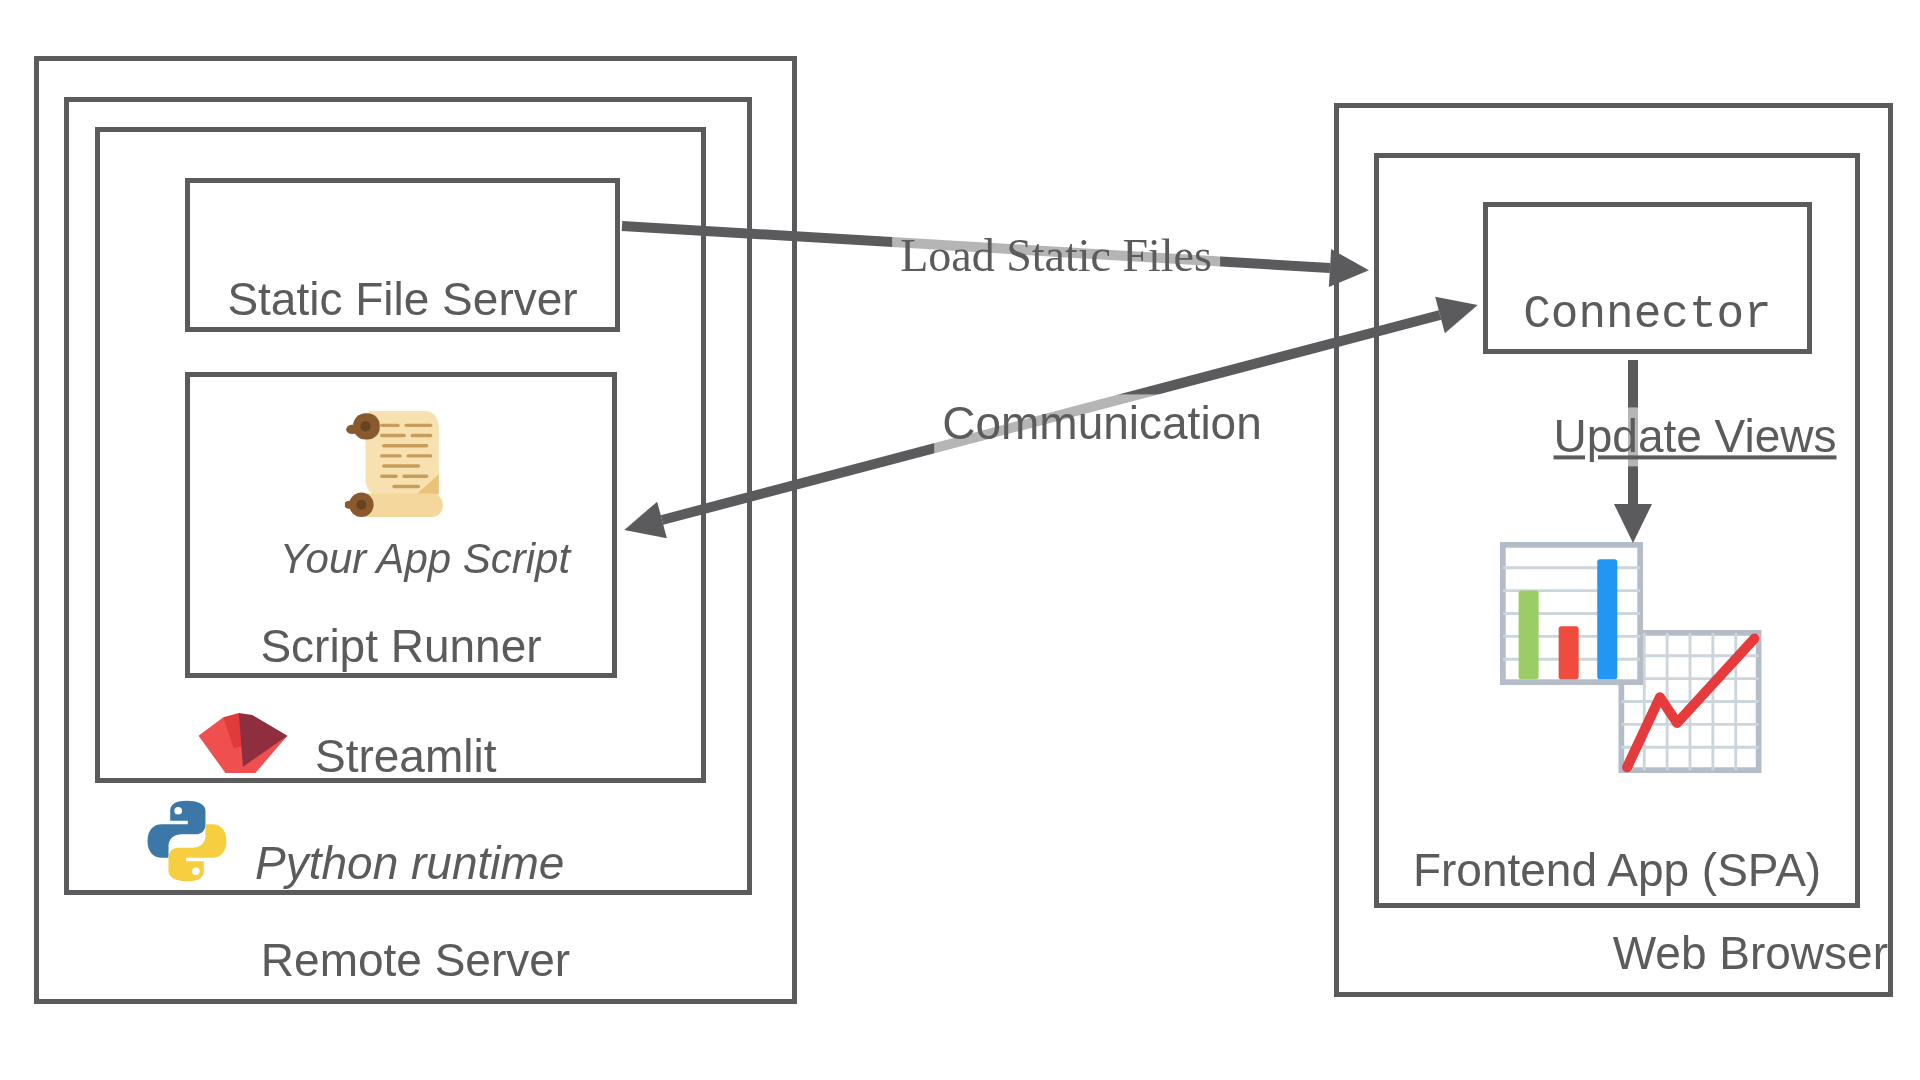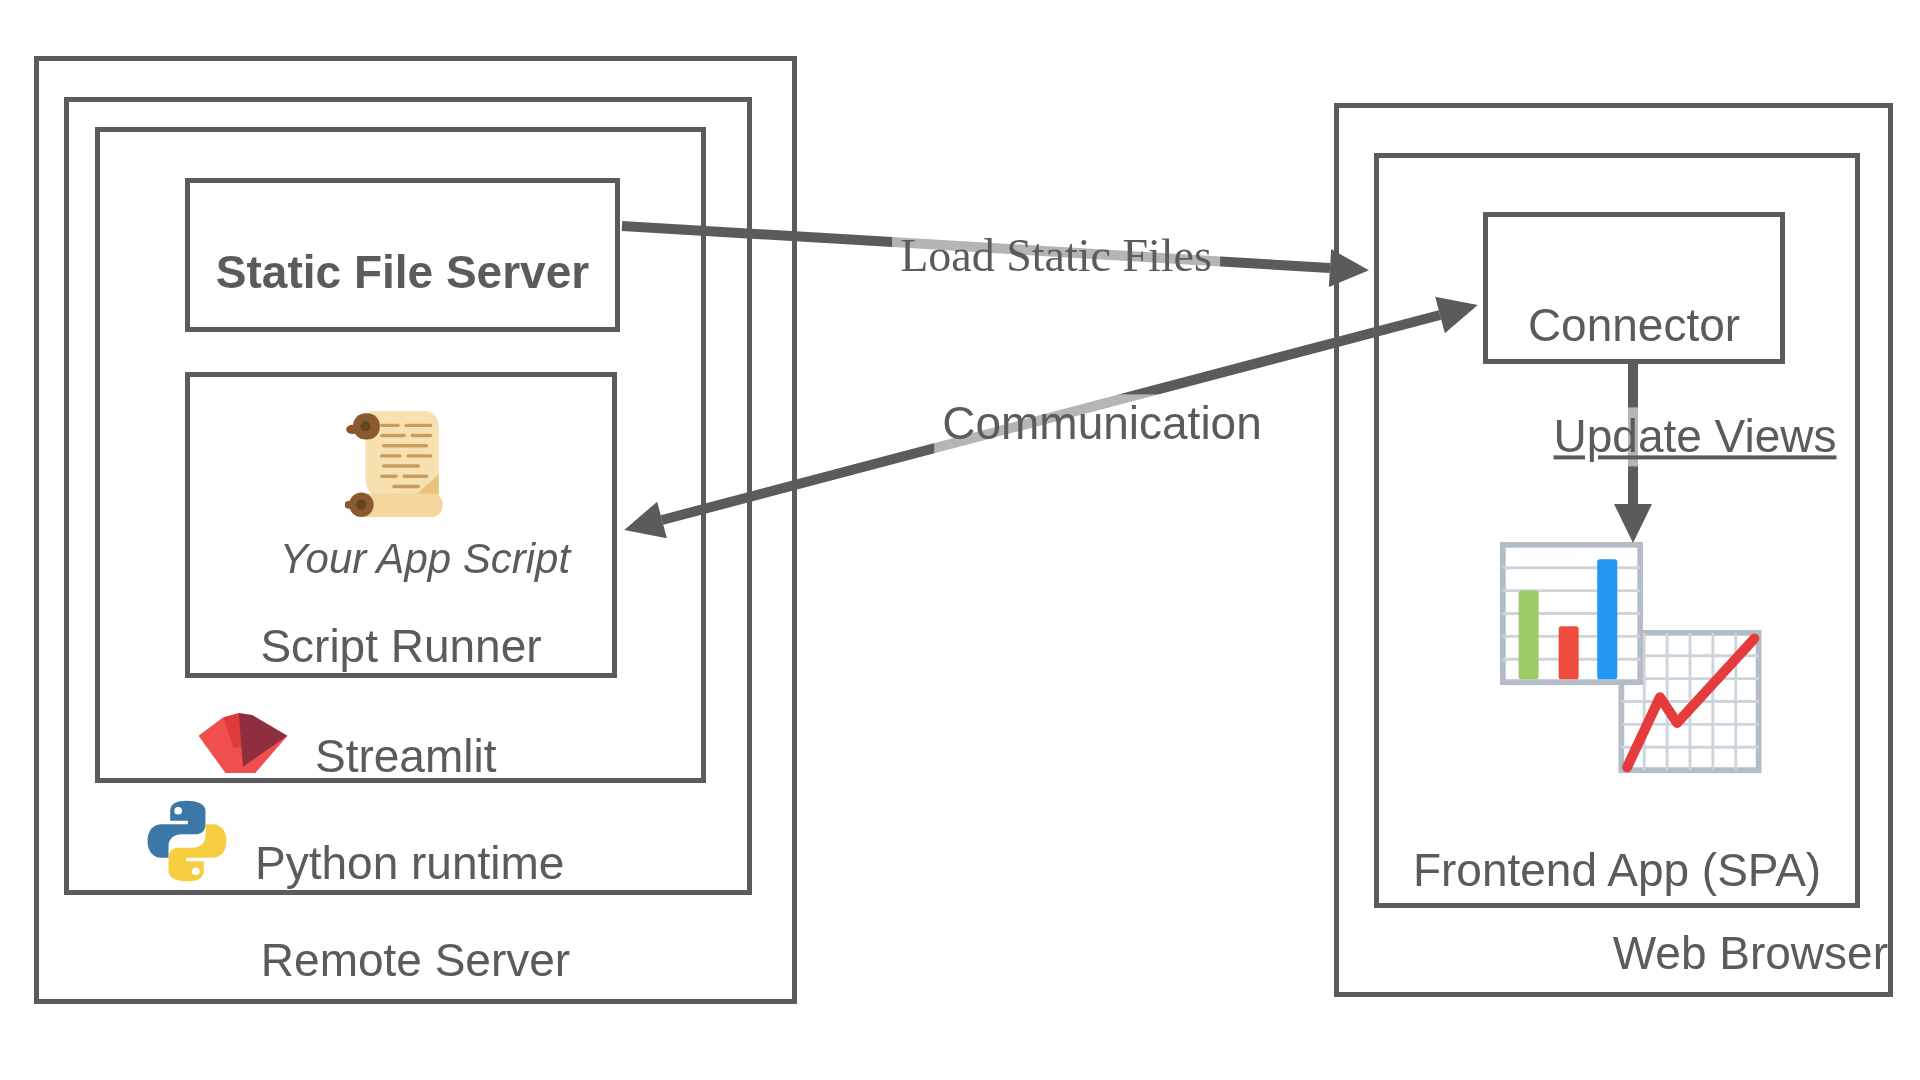--- a/index.html
+++ b/index.html
@@ -30,21 +30,21 @@
 <div id="stage">
 
   <div class="box" style="left:34px;top:56px;width:763px;height:948px;">
     <div class="boxlabel" style="bottom:12px;">Remote Server</div>
 
     <div class="box" style="left:25px;top:36px;width:688px;height:798px;">
 
       <div class="box" style="left:26px;top:25px;width:611px;height:656px;">
 
         <div class="box" style="left:85px;top:46px;width:435px;height:154px;">
-          <div class="boxlabel" style="bottom:28px;font-weight:bold;">Static File Server</div>
+          <div class="boxlabel" style="bottom:1px;">Static File Server</div>
         </div>
 
         <div class="box" style="left:85px;top:240px;width:432px;height:306px;">
 
           <svg class="icon" style="left:155px;top:28px;" width="102" height="114" viewBox="0 0 100 112">
             <path d="M24,6 L78,6 C88,6 92,14 92,22 L92,88 L30,88 C24,88 20,80 20,72 L20,14 Z" style="fill:var(--scroll-body)"></path>
             <path d="M92,68 L92,88 L70,88 Z" style="fill:var(--scroll-fold)"></path>
             <g style="stroke:var(--scroll-text)" stroke-width="3.4" stroke-linecap="round">
               <line x1="36" y1="20" x2="52" y2="20"></line>
                 <line x1="60" y1="20" x2="84" y2="20"></line>
@@ -78,31 +78,31 @@
         </svg>
         <div class="rowlabel" style="left:215px;top:597px;">Streamlit</div>
       </div>
 
       <svg class="icon" style="left:75px;top:697px;" width="86" height="84" viewBox="0 0 100 100">
         <path d="M49.5,2 C38,2 30,5.5 30,14 L30,26 L51,26 L51,30 L20,30 C10,30 3,37 3,50 C3,63 10,70 20,70 L28,70 L28,56 C28,47 35,42 44,42 L60,42 C68,42 72,37 72,30 L72,14 C72,5.5 61,2 49.5,2 Z" style="fill:var(--python-blue)"></path>
         <path d="M50.5,98 C62,98 70,94.5 70,86 L70,74 L49,74 L49,70 L80,70 C90,70 97,63 97,50 C97,37 90,30 80,30 L72,30 L72,44 C72,53 65,58 56,58 L40,58 C32,58 28,63 28,70 L28,86 C28,94.5 39,98 50.5,98 Z" style="fill:var(--python-yellow)"></path>
         <circle cx="39.5" cy="14" r="4.6" fill="#ffffff"></circle>
         <circle cx="60.5" cy="86" r="4.6" fill="#ffffff"></circle>
       </svg>
-      <div class="rowlabel" style="left:186px;top:734px;">Python runtime</div>
+      <div class="rowlabel" style="left:186px;top:734px;font-style:italic;">Python runtime</div>
     </div>
   </div>
 
   <div class="box" style="left:1334px;top:103px;width:559px;height:894px;">
     <div class="boxlabel" style="bottom:12px;text-align:right;">Web Browser</div>
 
     <div class="box" style="left:35px;top:45px;width:486px;height:755px;">
       <div class="boxlabel" style="bottom:6px;">Frontend App (SPA)</div>
 
-      <div class="box" style="left:104px;top:54px;width:302px;height:152px;">
+      <div class="box" style="left:104px;top:44px;width:329px;height:152px;font-family:Liberation Mono, monospace;">
         <div class="boxlabel" style="bottom:7px;">Connector</div>
       </div>
 
       <svg class="icon" style="left:238px;top:472px;" width="146" height="143" viewBox="0 0 100 100">
         <rect x="2" y="2" width="96" height="96" fill="#ffffff" style="stroke:var(--chart-border)" stroke-width="4"></rect>
         <g style="stroke:var(--chart-grid)" stroke-width="2">
           <line x1="2" y1="18" x2="98" y2="18"></line>
             <line x1="2" y1="34" x2="98" y2="34"></line>
           <line x1="2" y1="50" x2="98" y2="50"></line>
             <line x1="2" y1="66" x2="98" y2="66"></line>

